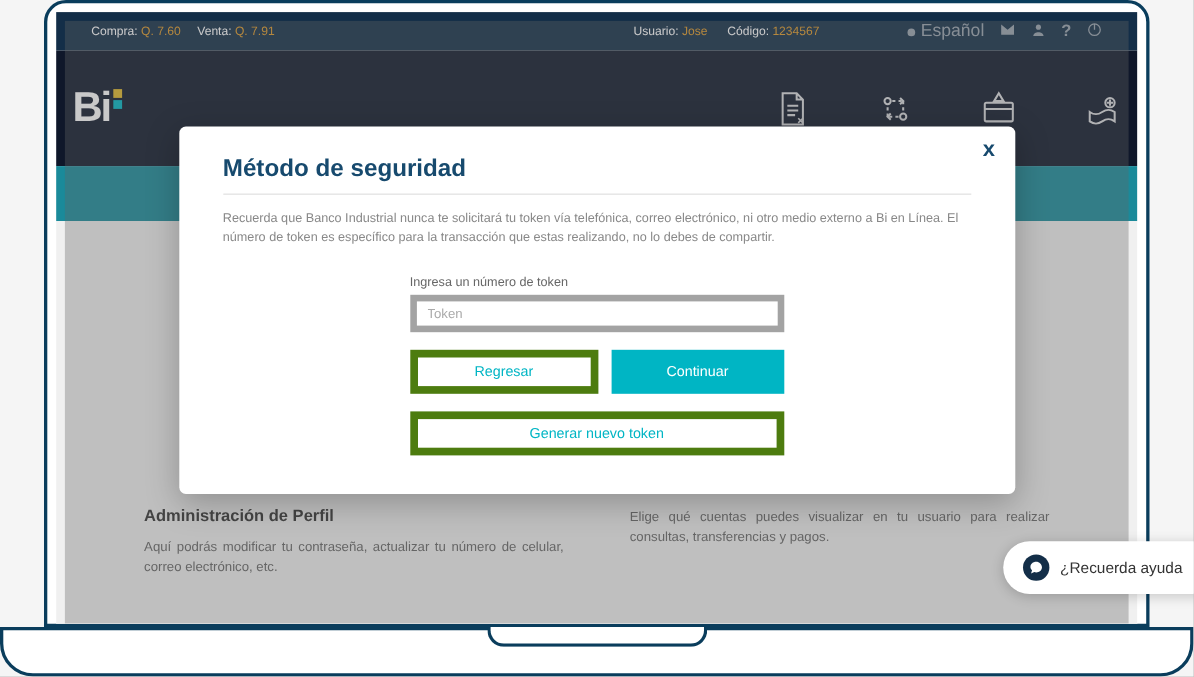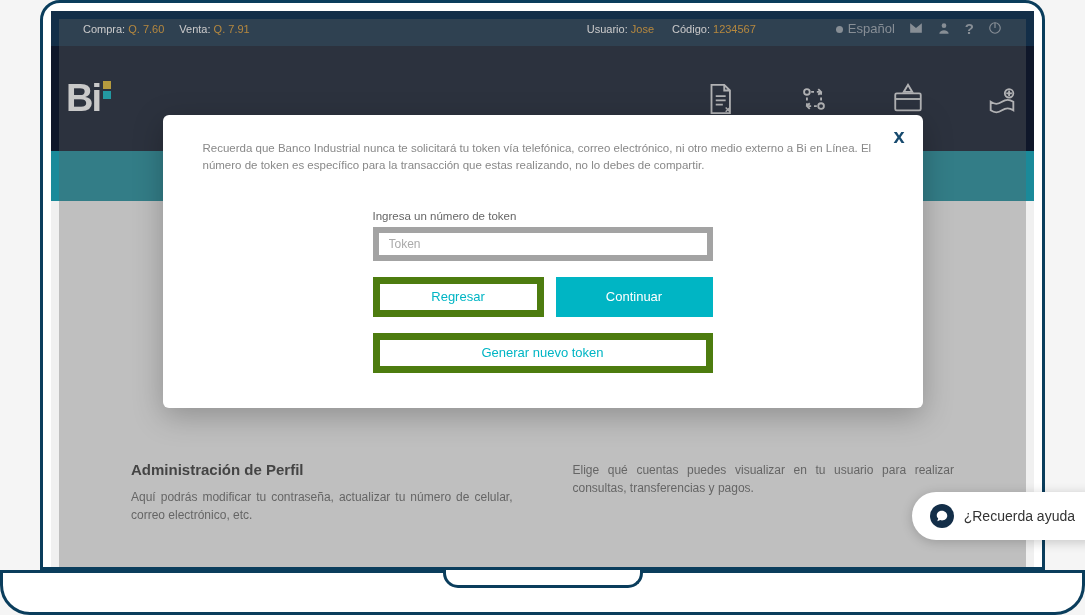--- a/index.html
+++ b/index.html
@@ -80,21 +80,21 @@
     }
     .top-bar .user-info .label { color: #fff; }
     .top-bar .user-info .value { color: #e09b2a; }
     
     .top-bar .right-icons {
       display: flex;
       align-items: center;
       gap: 14px;
       color: #9aa5b0;
     }
-    .top-bar .right-icons .lang { font-size: 13px; }
+    .top-bar .right-icons .lang { font-size: 16px; }
     .top-bar .right-icons .lang-dot {
       display: inline-block;
       width: 7px; height: 7px;
       background: #9aa5b0;
       border-radius: 50%;
       margin-right: 5px;
     }
     
     .header-nav {
       height: 105px;
@@ -205,21 +205,21 @@
       font-weight: 600;
       padding-bottom: 10px;
       border-bottom: 1px solid #ddd;
       margin-bottom: 14px;
     }
     
     .modal-desc {
       color: #888;
       font-size: 11.5px;
       line-height: 1.5;
-      margin-bottom: 35px;
+      margin-bottom: 25px;
     }
     
     .modal-form {
       width: 340px;
       margin: 0 auto;
     }
     
     .field-label {
       color: #666;
       font-size: 11.5px;
@@ -386,20 +386,21 @@
       </div>
     </div>
 
     <div class="overlay"></div>
 
   </div>
 </div>
 
 <div class="modal">
   <div class="modal-close">x</div>
+  <div class="modal-title">Método de seguridad</div>
   <div class="modal-desc">Recuerda que Banco Industrial nunca te solicitará tu token vía telefónica, correo electrónico, ni otro medio externo a Bi en Línea. El número de token es específico para la transacción que estas realizando, no lo debes de compartir.</div>
   <div class="modal-form">
     <div class="field-label">Ingresa un número de token</div>
     <input type="text" class="token-input" placeholder="Token" style="">
     <div class="btn-row">
       <button class="btn btn-outline">Regresar</button>
       <button class="btn btn-primary">Continuar</button>
     </div>
     <button class="btn btn-outline btn-wide">Generar nuevo token</button>
   </div>

